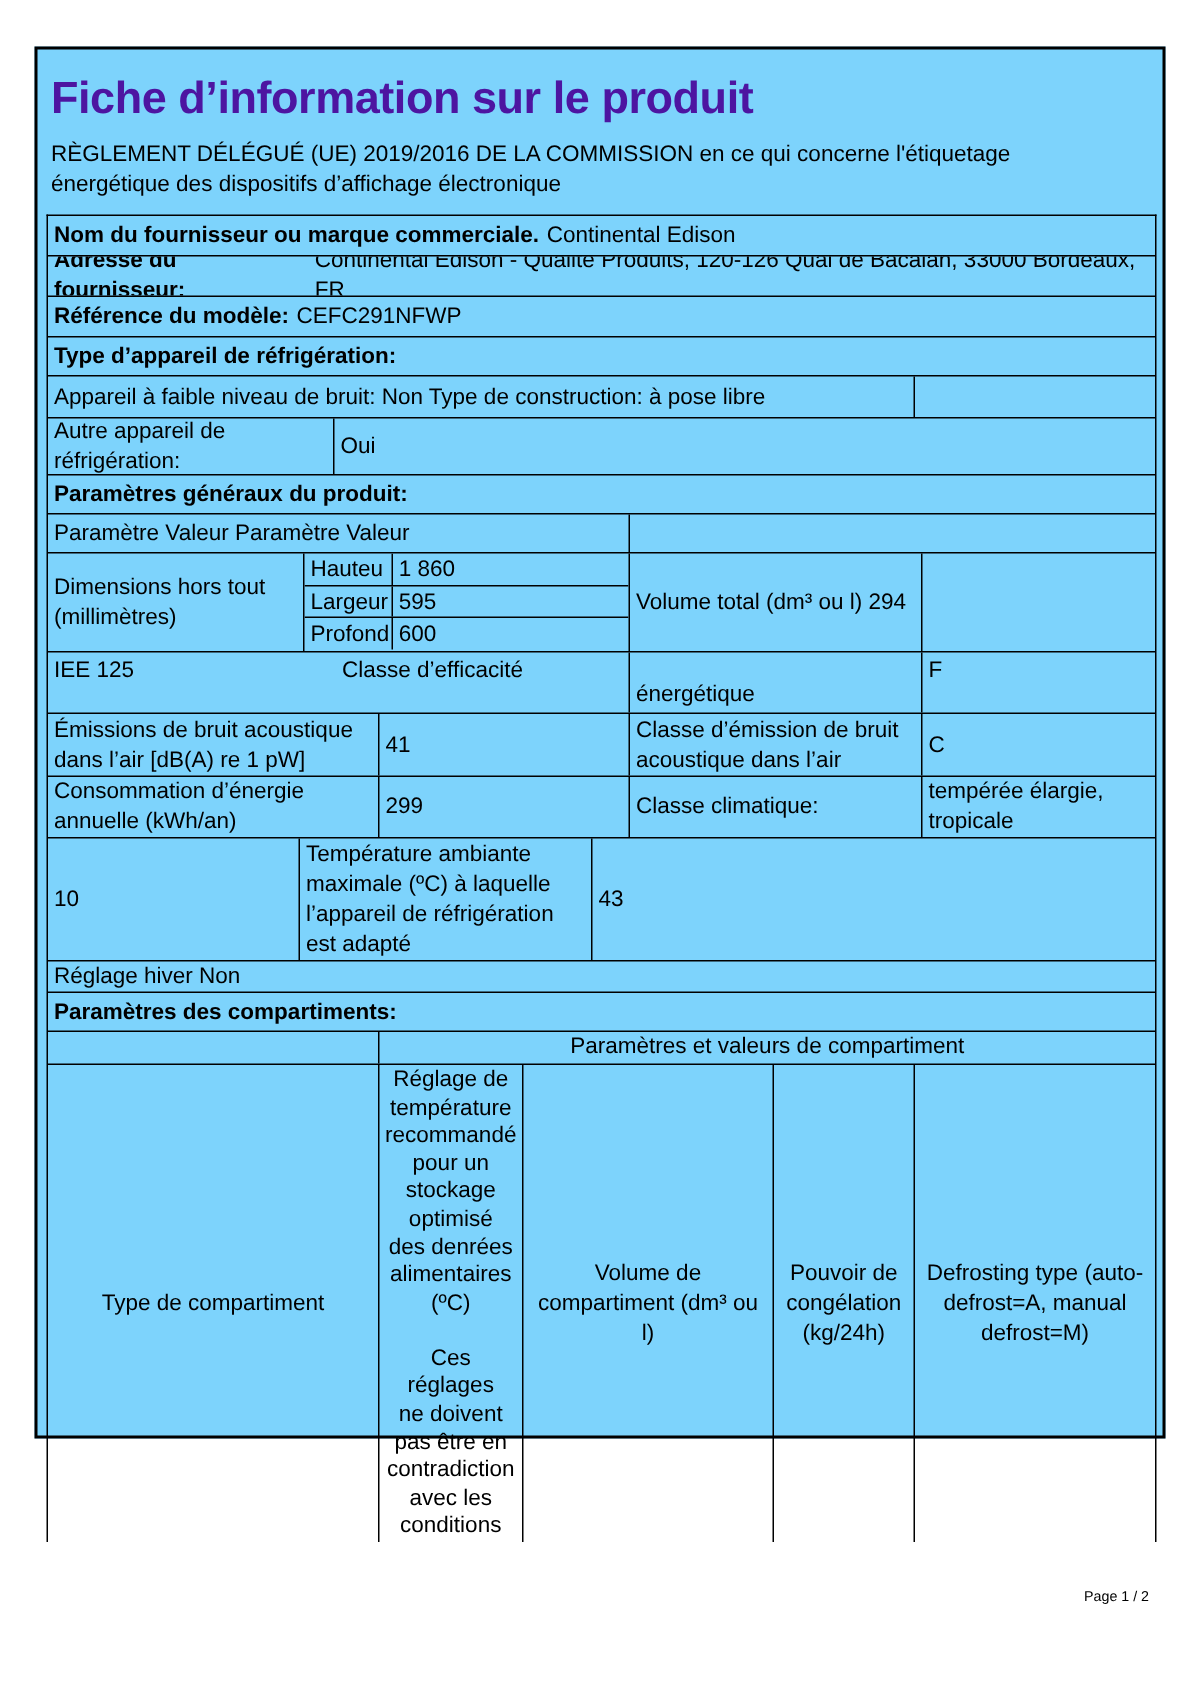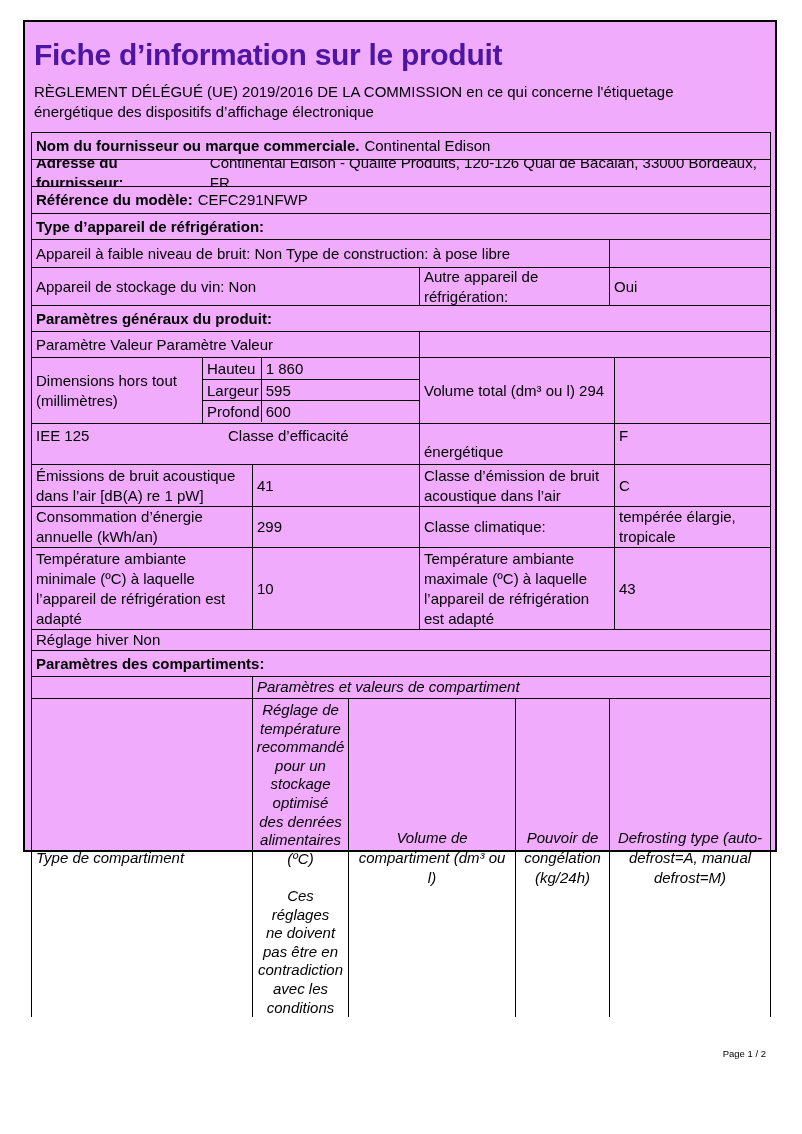--- a/index.html
+++ b/index.html
@@ -1,43 +1,43 @@
 <!DOCTYPE html>
 <html><head>
 <meta charset="utf-8">
 <style>
   html, body { margin:0; padding:0; }
   body {
     width:802px; height:1134px; background:#ffffff; overflow:hidden;
     font-family:"Liberation Sans", sans-serif; color:#000; position:relative;
   }
   .sheet {
-    position:absolute; left:23px; top:20px; width:754px; height:832px;
-    border:2px solid #000; box-sizing:border-box; background:#f0abfc;
+    position:absolute; left:23px; top:31px; width:754px; height:928px;
+    border:2px solid #000; box-sizing:border-box; background:#7dd3fc;
   }
   .title {
     margin:16px 10px 0 9px; font-size:30px; font-weight:bold;
     letter-spacing:-0.3px; color:#4d15a1;
   }
   .subtitle { margin:10px 10px 0 9px; width:722px; font-size:15px; line-height:1.32; }
   .tbl {
     position:absolute; left:6px; top:110px; width:740px;
     border:1px solid #000; border-bottom:none; box-sizing:border-box;
     font-size:15px; line-height:20px;
   }
   .r { display:flex; box-sizing:border-box; }
   .r + .r { border-top:1px solid #000; }
   .c {
     box-sizing:border-box; padding:2px 4px; overflow:hidden;
     display:flex; align-items:flex-start;
   }
   .c + .c { border-left:1px solid #000; }
   .vc { align-items:center; }
   .bot { align-items:flex-end; }
-  .ctr { text-align:center;font-style:italic; }
+  .ctr { justify-content:center; text-align:center; }
   .b { font-weight:bold; }
   .val { margin-left:5px; }
   .nested { flex-direction:column; padding:0; align-items:stretch; }
   .subrow { display:flex; box-sizing:border-box; }
   .subrow + .subrow { border-top:1px solid #000; }
   .sc { box-sizing:border-box; padding:0 4px; overflow:hidden; white-space:nowrap; }
   .sc + .sc { border-left:1px solid #000; }
   .rel { position:relative; display:block; }
   .floatlabel { position:absolute; left:196px; top:2px; }
   .prelines { white-space:pre-line; }
@@ -82,23 +82,20 @@
     </div>
 
     <div class="r" style="height:28px">
       <div class="c vc" style="width:577px">
         <span>Appareil à faible niveau de bruit: Non Type de construction: à pose libre</span>
       </div>
       <div class="c" style="width:161px"></div>
     </div>
 
     <div class="r" style="height:38px">
-      <div class="c vc" style="width:387px">
-        <span>Appareil de stockage du vin: Non</span>
-      </div>
       <div class="c vc" style="width:190px">
         <span>Autre appareil de réfrigération:</span>
       </div>
       <div class="c vc" style="width:161px">
         <span>Oui</span>
       </div>
     </div>
 
     <div class="r" style="height:26px">
       <div class="c vc" style="width:738px">
@@ -174,23 +171,20 @@
       </div>
       <div class="c vc" style="width:195px">
         <span>Classe climatique:</span>
       </div>
       <div class="c vc" style="width:156px">
         <span>tempérée élargie, tropicale</span>
       </div>
     </div>
 
     <div class="r" style="height:82px">
-      <div class="c vc" style="width:220px">
-        <span>Température ambiante minimale (ºC) à laquelle l’appareil de réfrigération est adapté</span>
-      </div>
       <div class="c vc" style="width:167px">
         <span>10</span>
       </div>
       <div class="c vc" style="width:195px">
         <span>Température ambiante maximale (ºC) à laquelle l’appareil de réfrigération est adapté</span>
       </div>
       <div class="c vc" style="width:156px">
         <span>43</span>
       </div>
     </div>

